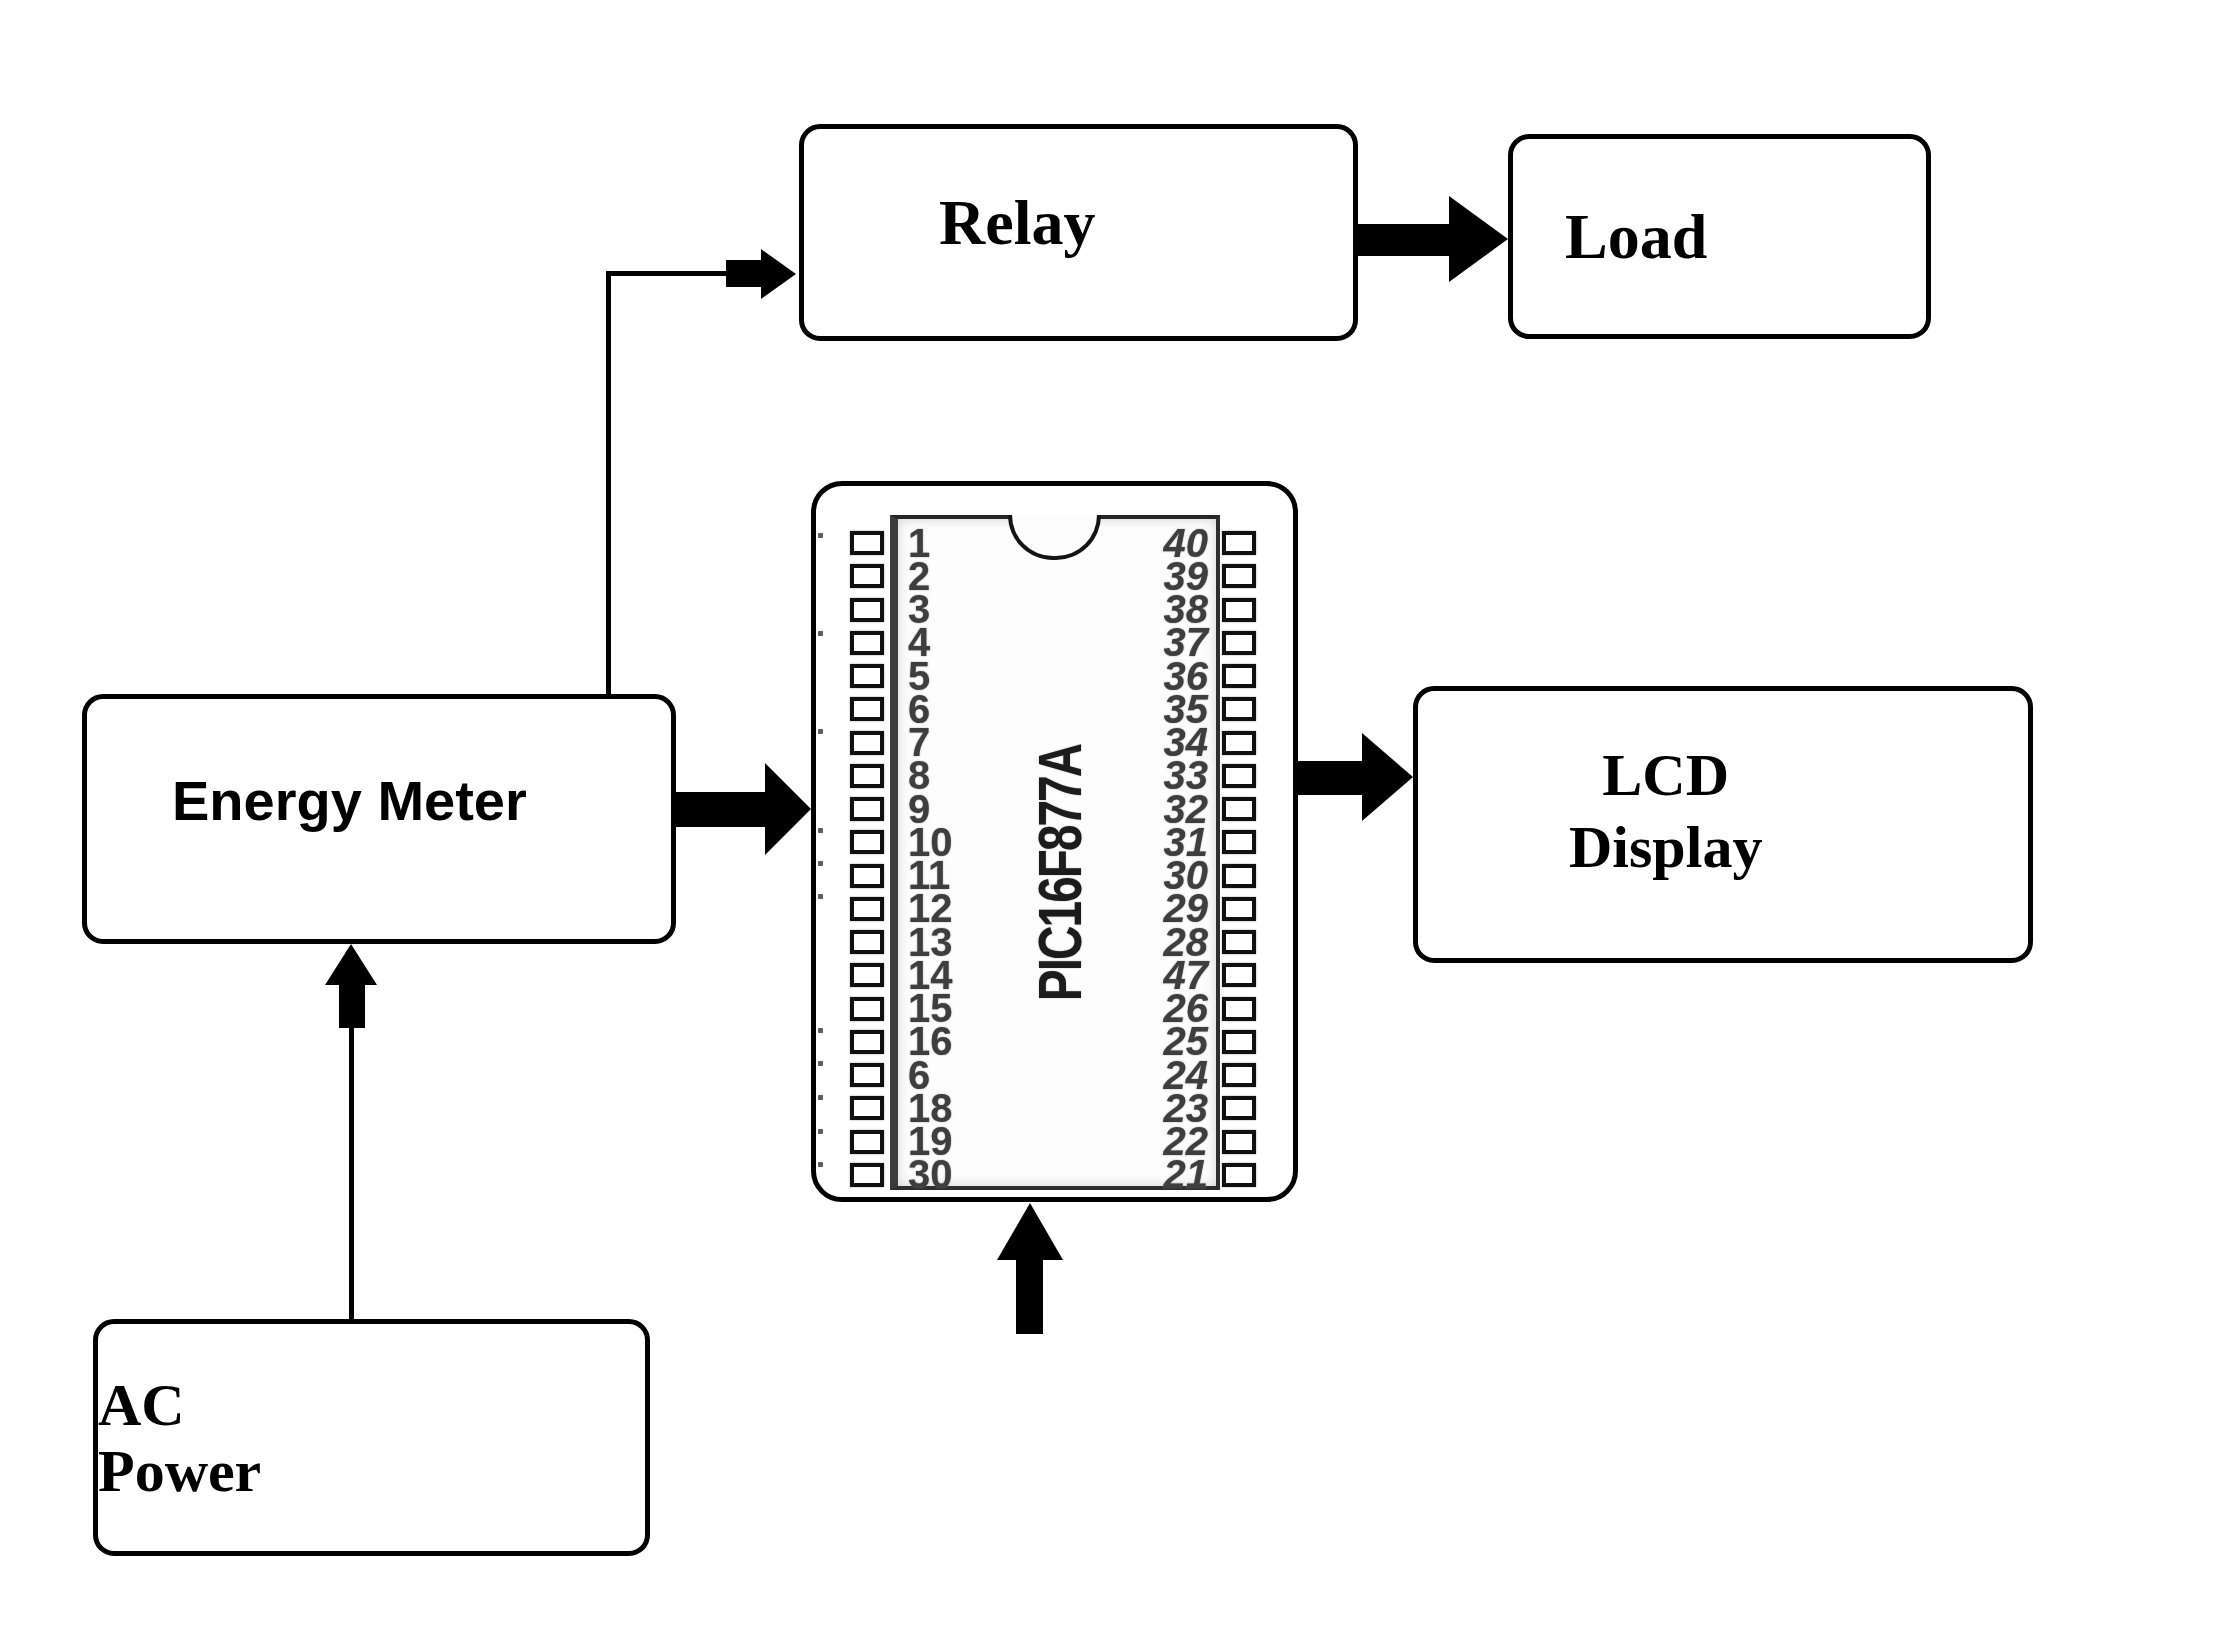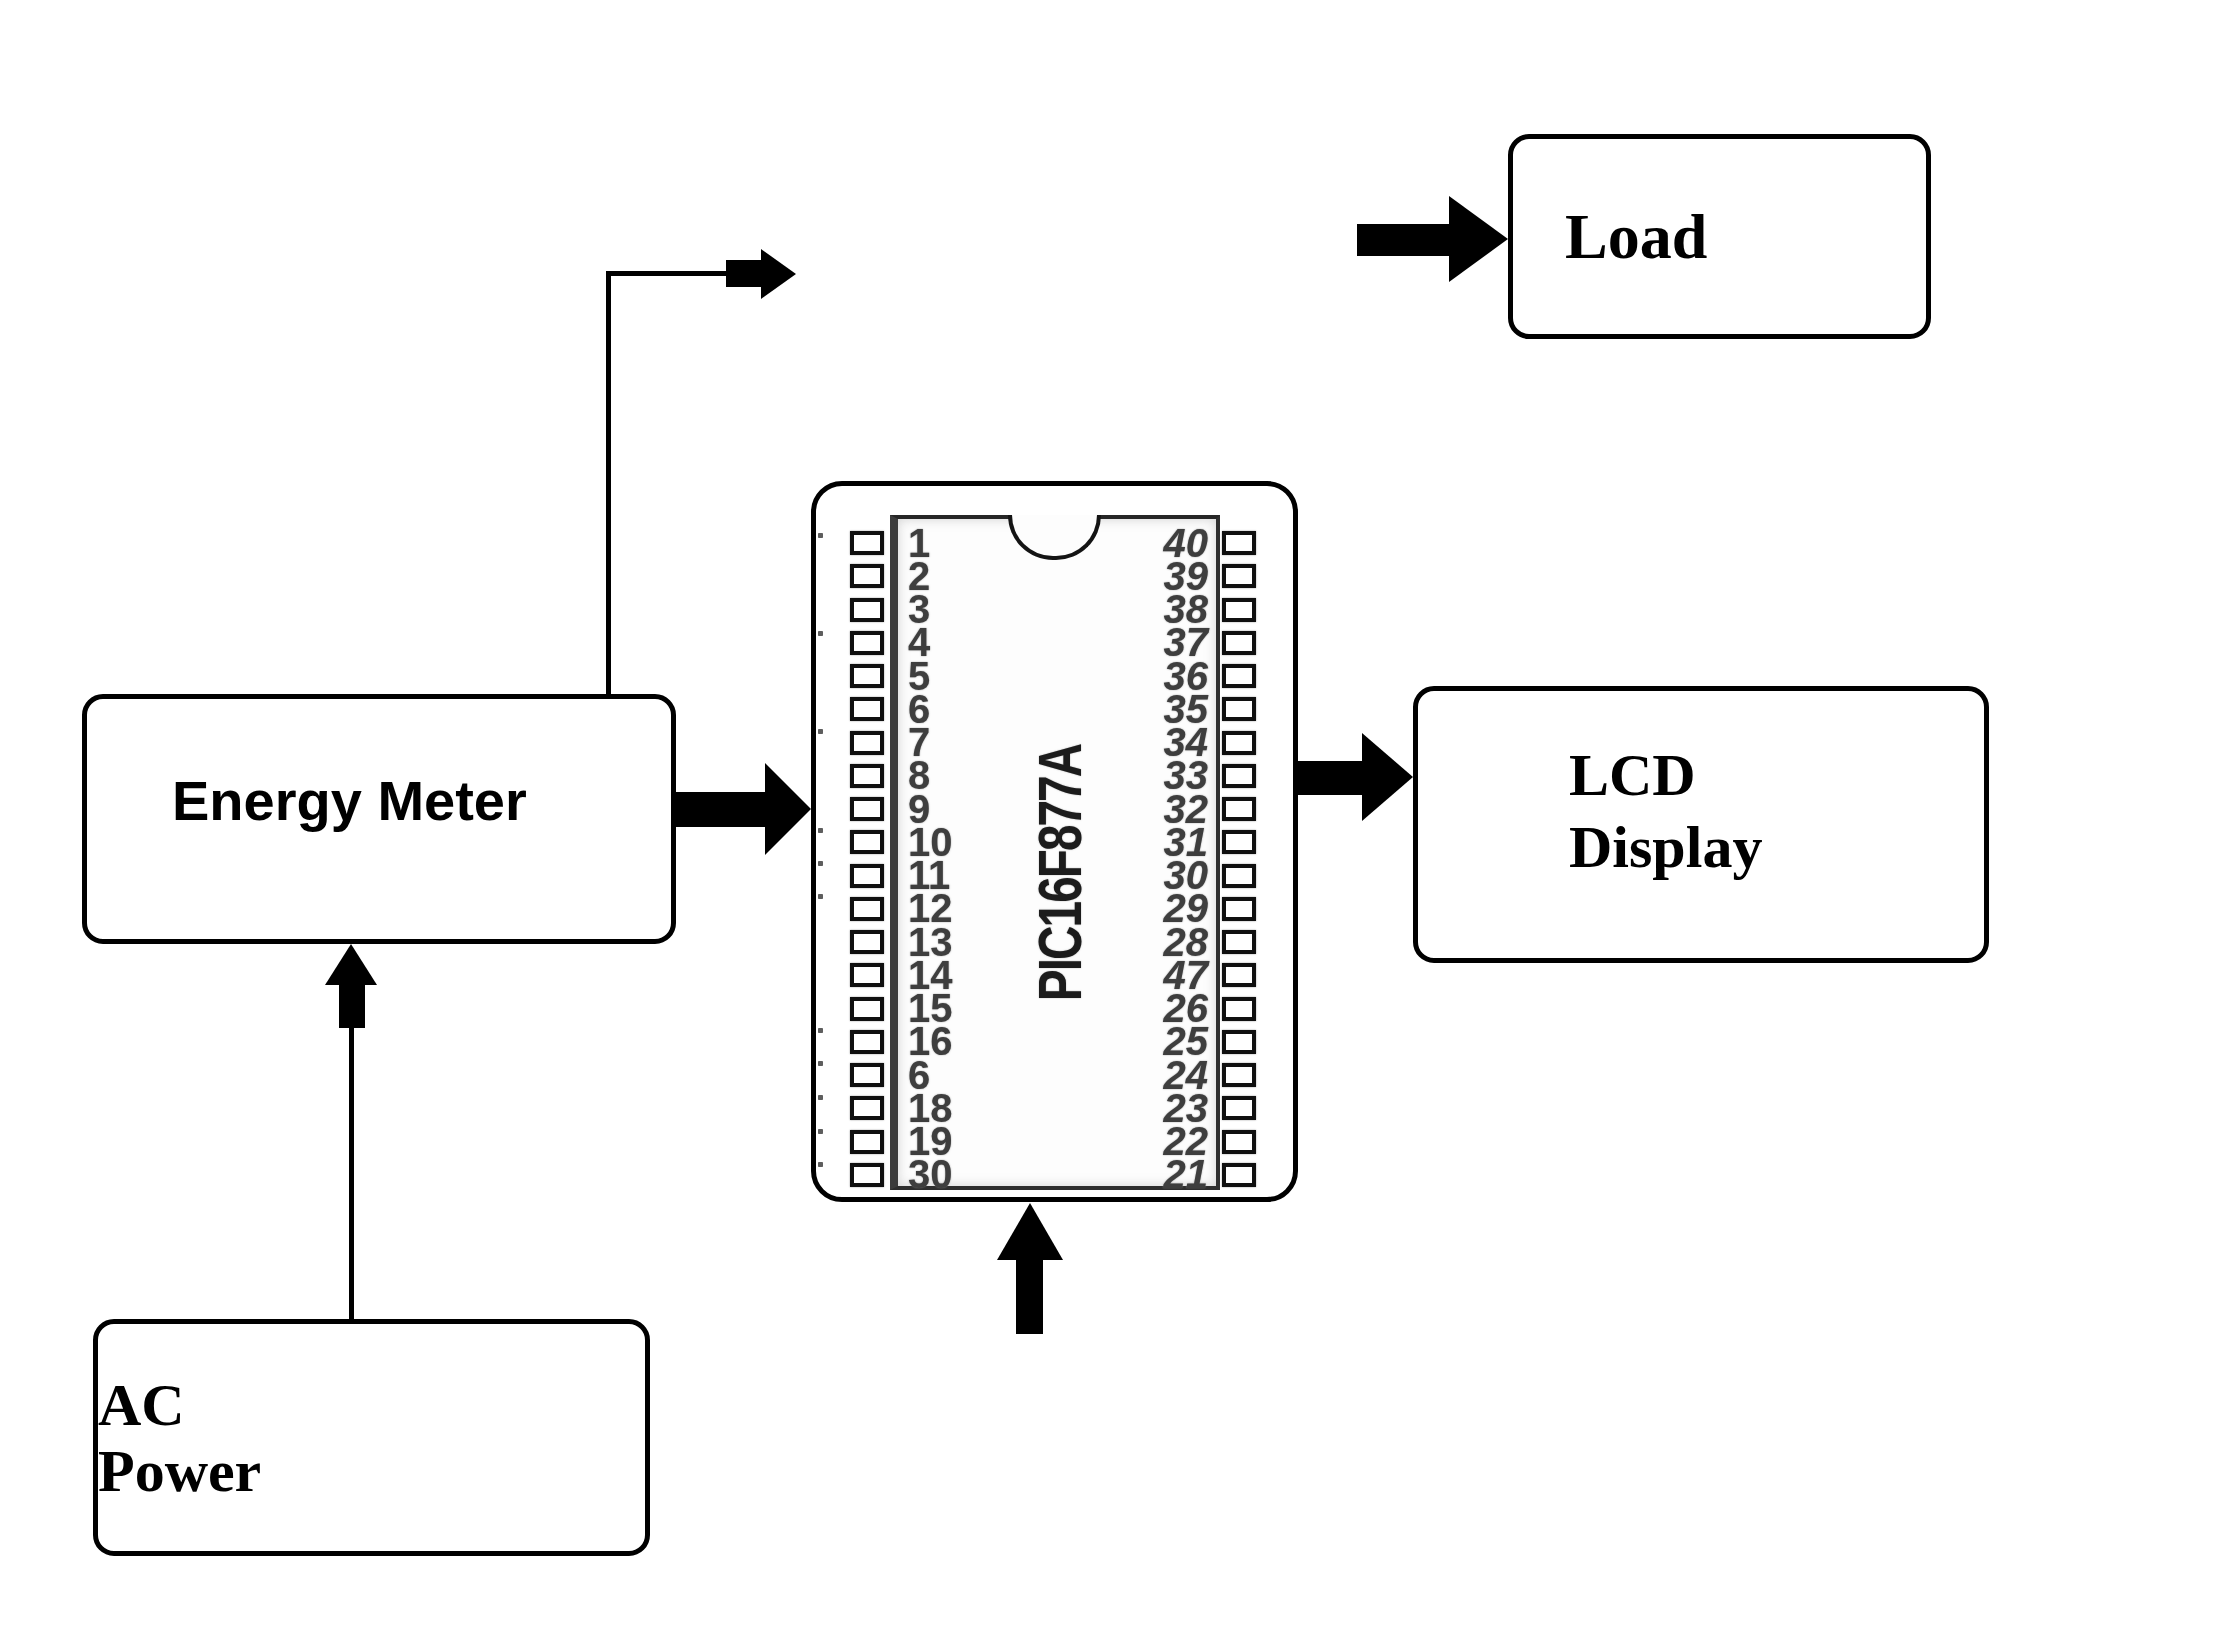--- a/index.html
+++ b/index.html
@@ -20,21 +20,21 @@
   .serif.two .lbl {
     font-size:60px; line-height:72px;
   }
   .sans .lbl { font-weight:bold; font-size:56px; }
 
   #box-relay  { left:799px;  top:124px;  width:559px; height:217px; padding-left:135px; }
   #box-relay .lbl { top:-9.7px; }
   #box-load   { left:1508px; top:134px;  width:423px; height:205px; padding-left:52px; }
   #box-energy { left:82px;  top:694px;  width:594px; height:250px; padding-left:85px; }
   #box-energy .lbl { top:-18.5px; }
-  #box-lcd    { left:1413px; top:686px;  width:576px; height:277px; padding-left:151px; }
+  #box-lcd    { left:1413px; top:686px;  width:620px; height:277px; padding-left:151px;text-align:center; }
   #box-lcd .lbl { top:-13.7px; }
   #box-ac     { left:93px;  top:1319px; width:557px; height:237px; }
   #box-ac .lbl { line-height:66px; }
   #box-gsm    { left:841px; top:1331px; width:425px; height:221px; padding-left:67px; }
   #box-gsm .lbl { top:-11.3px; line-height:64px; }
 
   
   .line { position:absolute; background:#000; }
   .shaft { position:absolute; background:#000; }
   .head { position:absolute; width:0; height:0; }
@@ -118,20 +118,23 @@
   .scan-dot {
     position:absolute; left:818px; width:4.8px; height:4.8px;
     background:#1a1a1a; opacity:.7; border-radius:0.8px;
   }
 </style>
 </head>
 <body>
 
 <div class="canvas">
 
+  <div class="box serif" id="box-relay">
+    <span class="lbl">Relay</span>
+  </div>
 
   <div class="box serif" id="box-load">
     <span class="lbl">Load</span>
   </div>
 
   <div class="box sans" id="box-energy">
     <span class="lbl">Energy Meter</span>
   </div>
 
   <div class="box serif two" id="box-lcd">

